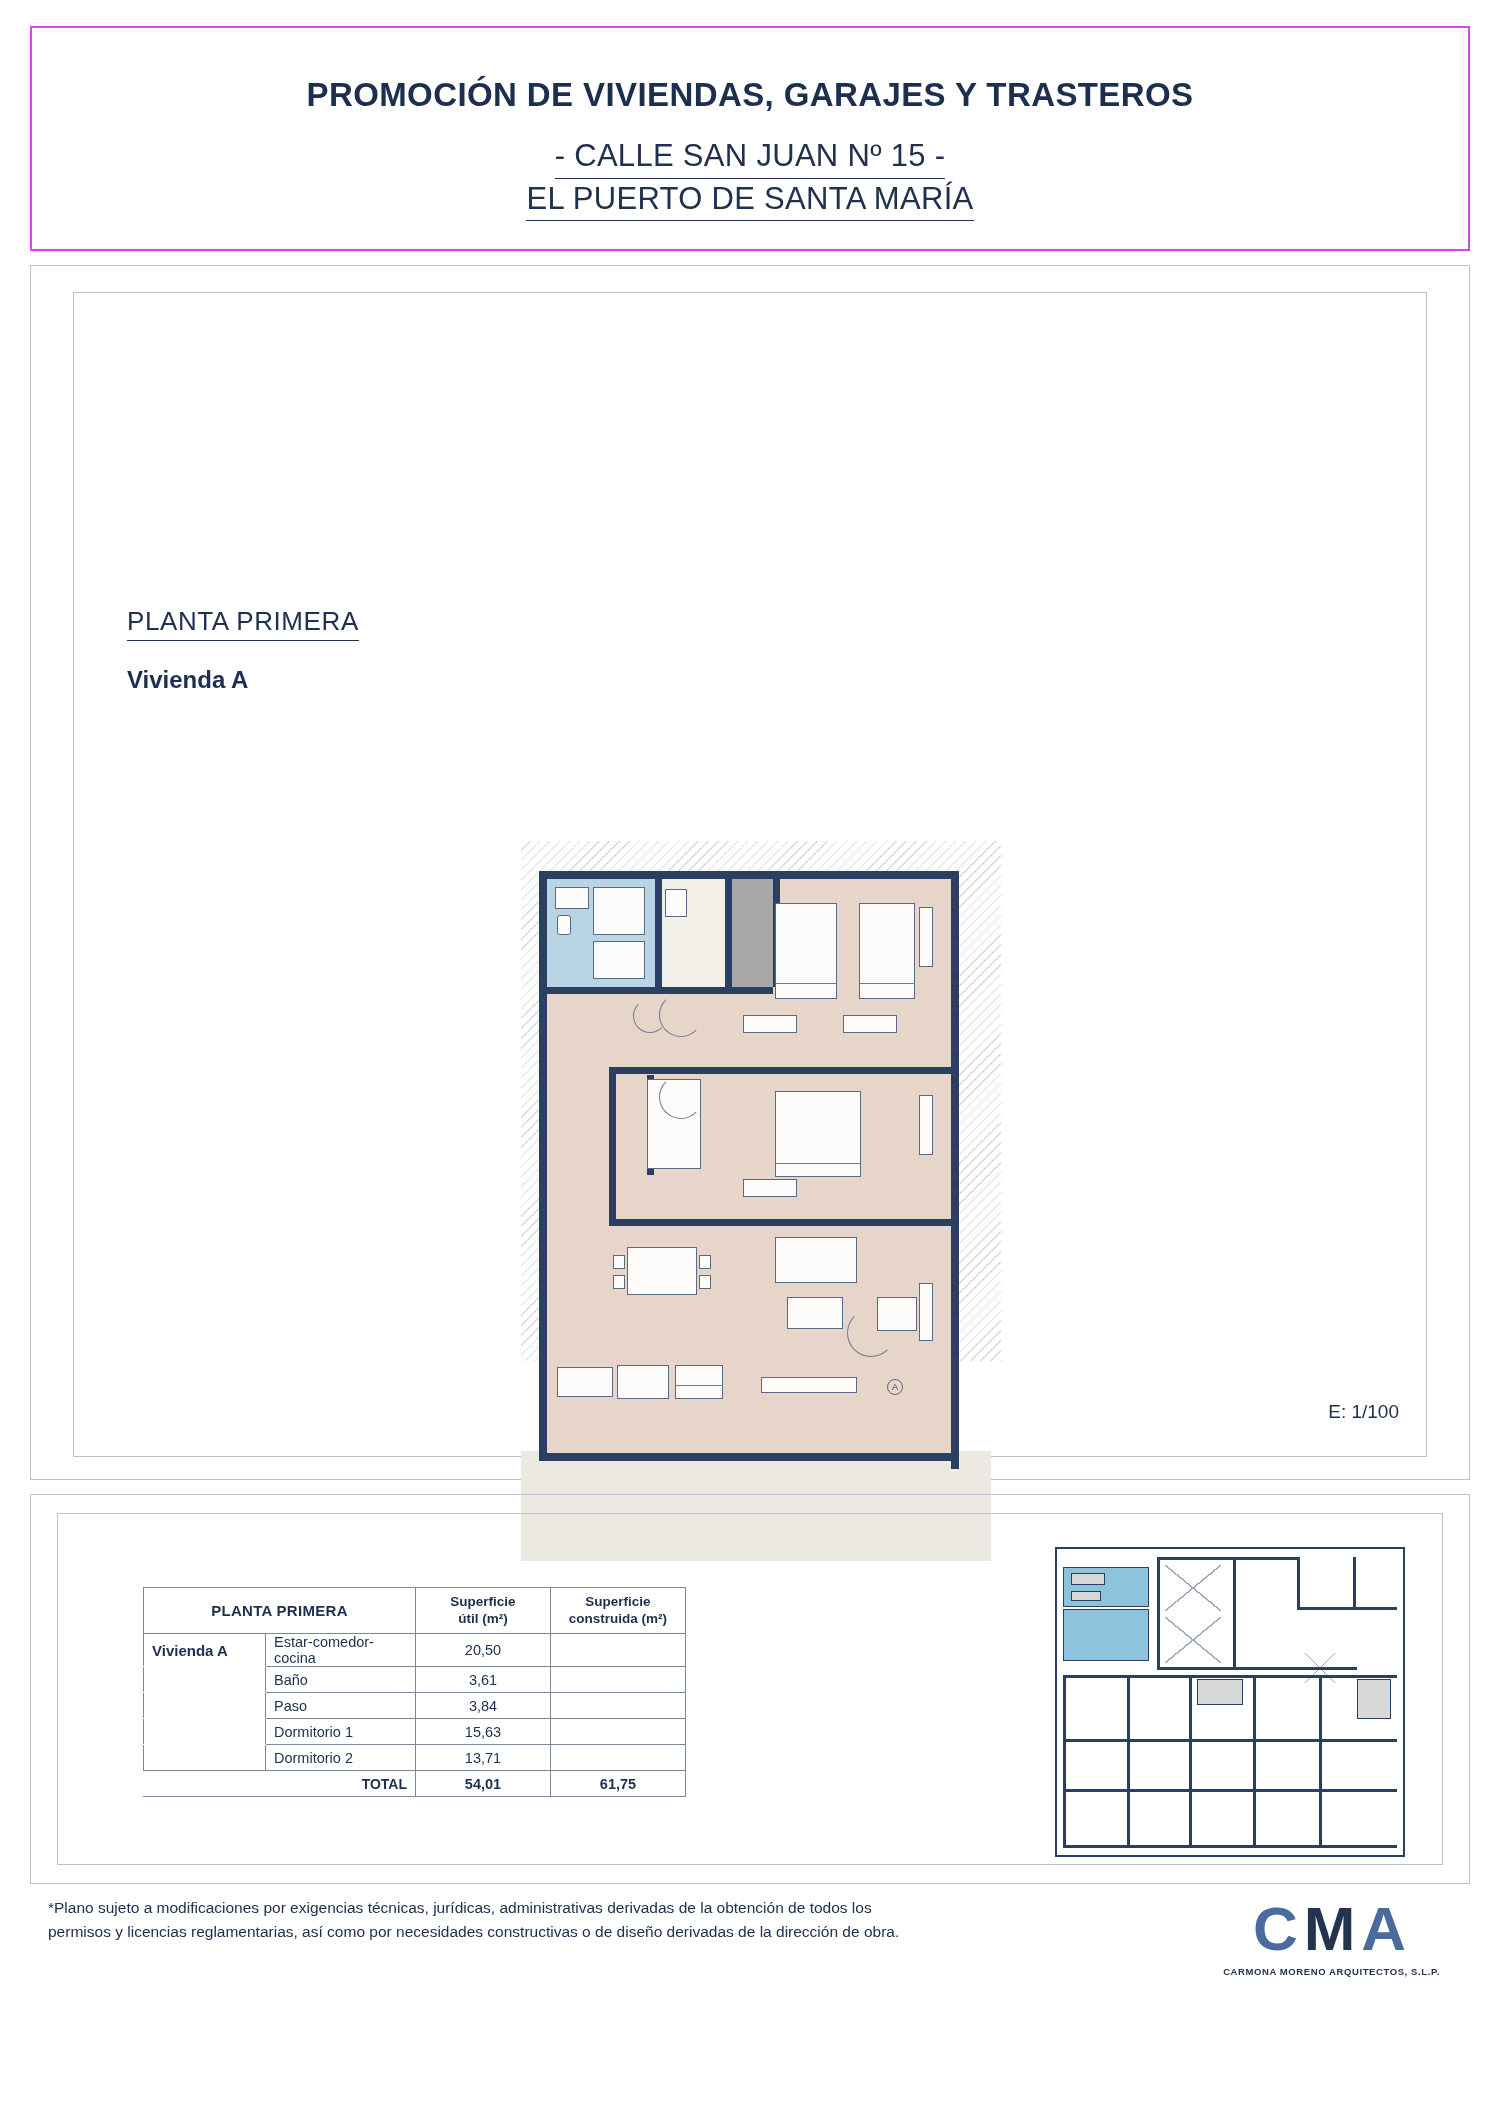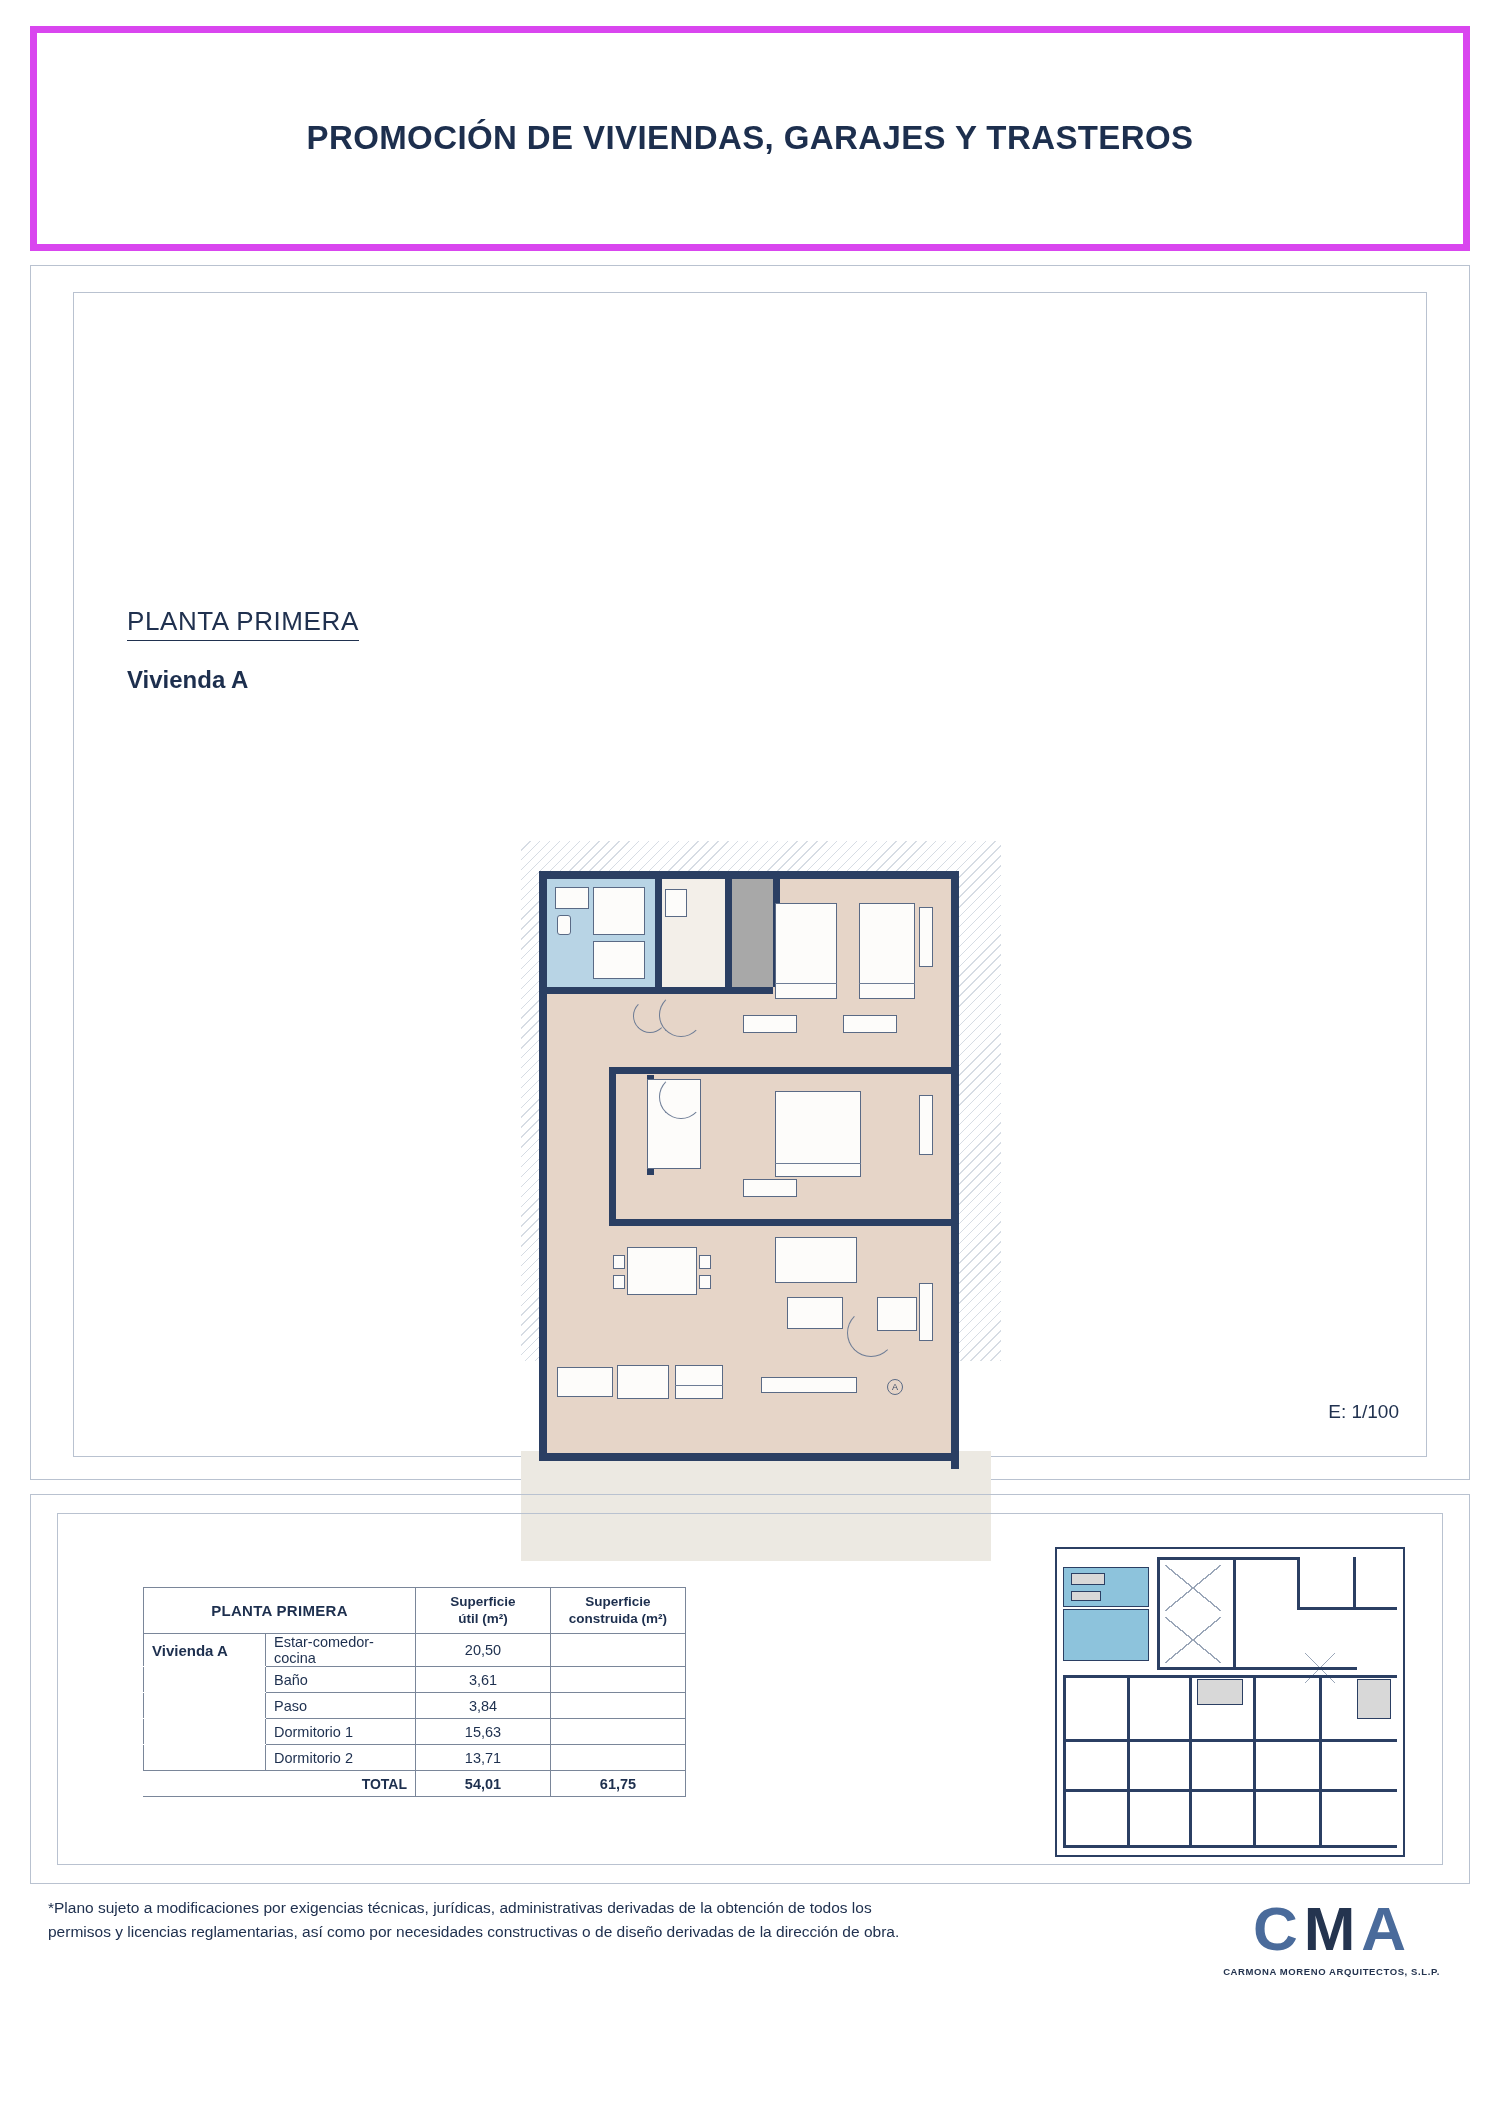--- a/index.html
+++ b/index.html
@@ -14,21 +14,21 @@
   }
   .page {
     position: absolute;
     left: 0; top: 0;
     width: 1500px; height: 2123px;
     padding: 26px 30px;
   }
 
   
   .header-box {
-    border: 7px solid #d946ef;
+    border: 2px solid #d946ef;
     height: 225px;
     display: flex;
     flex-direction: column;
     align-items: center;
     justify-content: center;
     padding-top: 20px;
   }
   .title-main {
     font-size: 33px;
     font-weight: bold;
@@ -301,20 +301,24 @@
     font-weight: bold;
   }
 </style>
 </head>
 <body>
 
 <div class="page">
 
   <div class="header-box">
     <div class="title-main">PROMOCIÓN DE VIVIENDAS, GARAJES Y TRASTEROS</div>
+    <div class="title-sub">
+      <div><span class="underline-row">- CALLE SAN JUAN Nº 15 -</span></div>
+      <div><span class="underline-row">EL PUERTO DE SANTA MARÍA</span></div>
+    </div>
   </div>
 
   <div class="main-box">
     <div class="inner-frame"></div>
 
     <div class="planta-label">PLANTA PRIMERA</div>
     <div class="vivienda-label">Vivienda A</div>
 
     <div class="plan-wrap">
 

